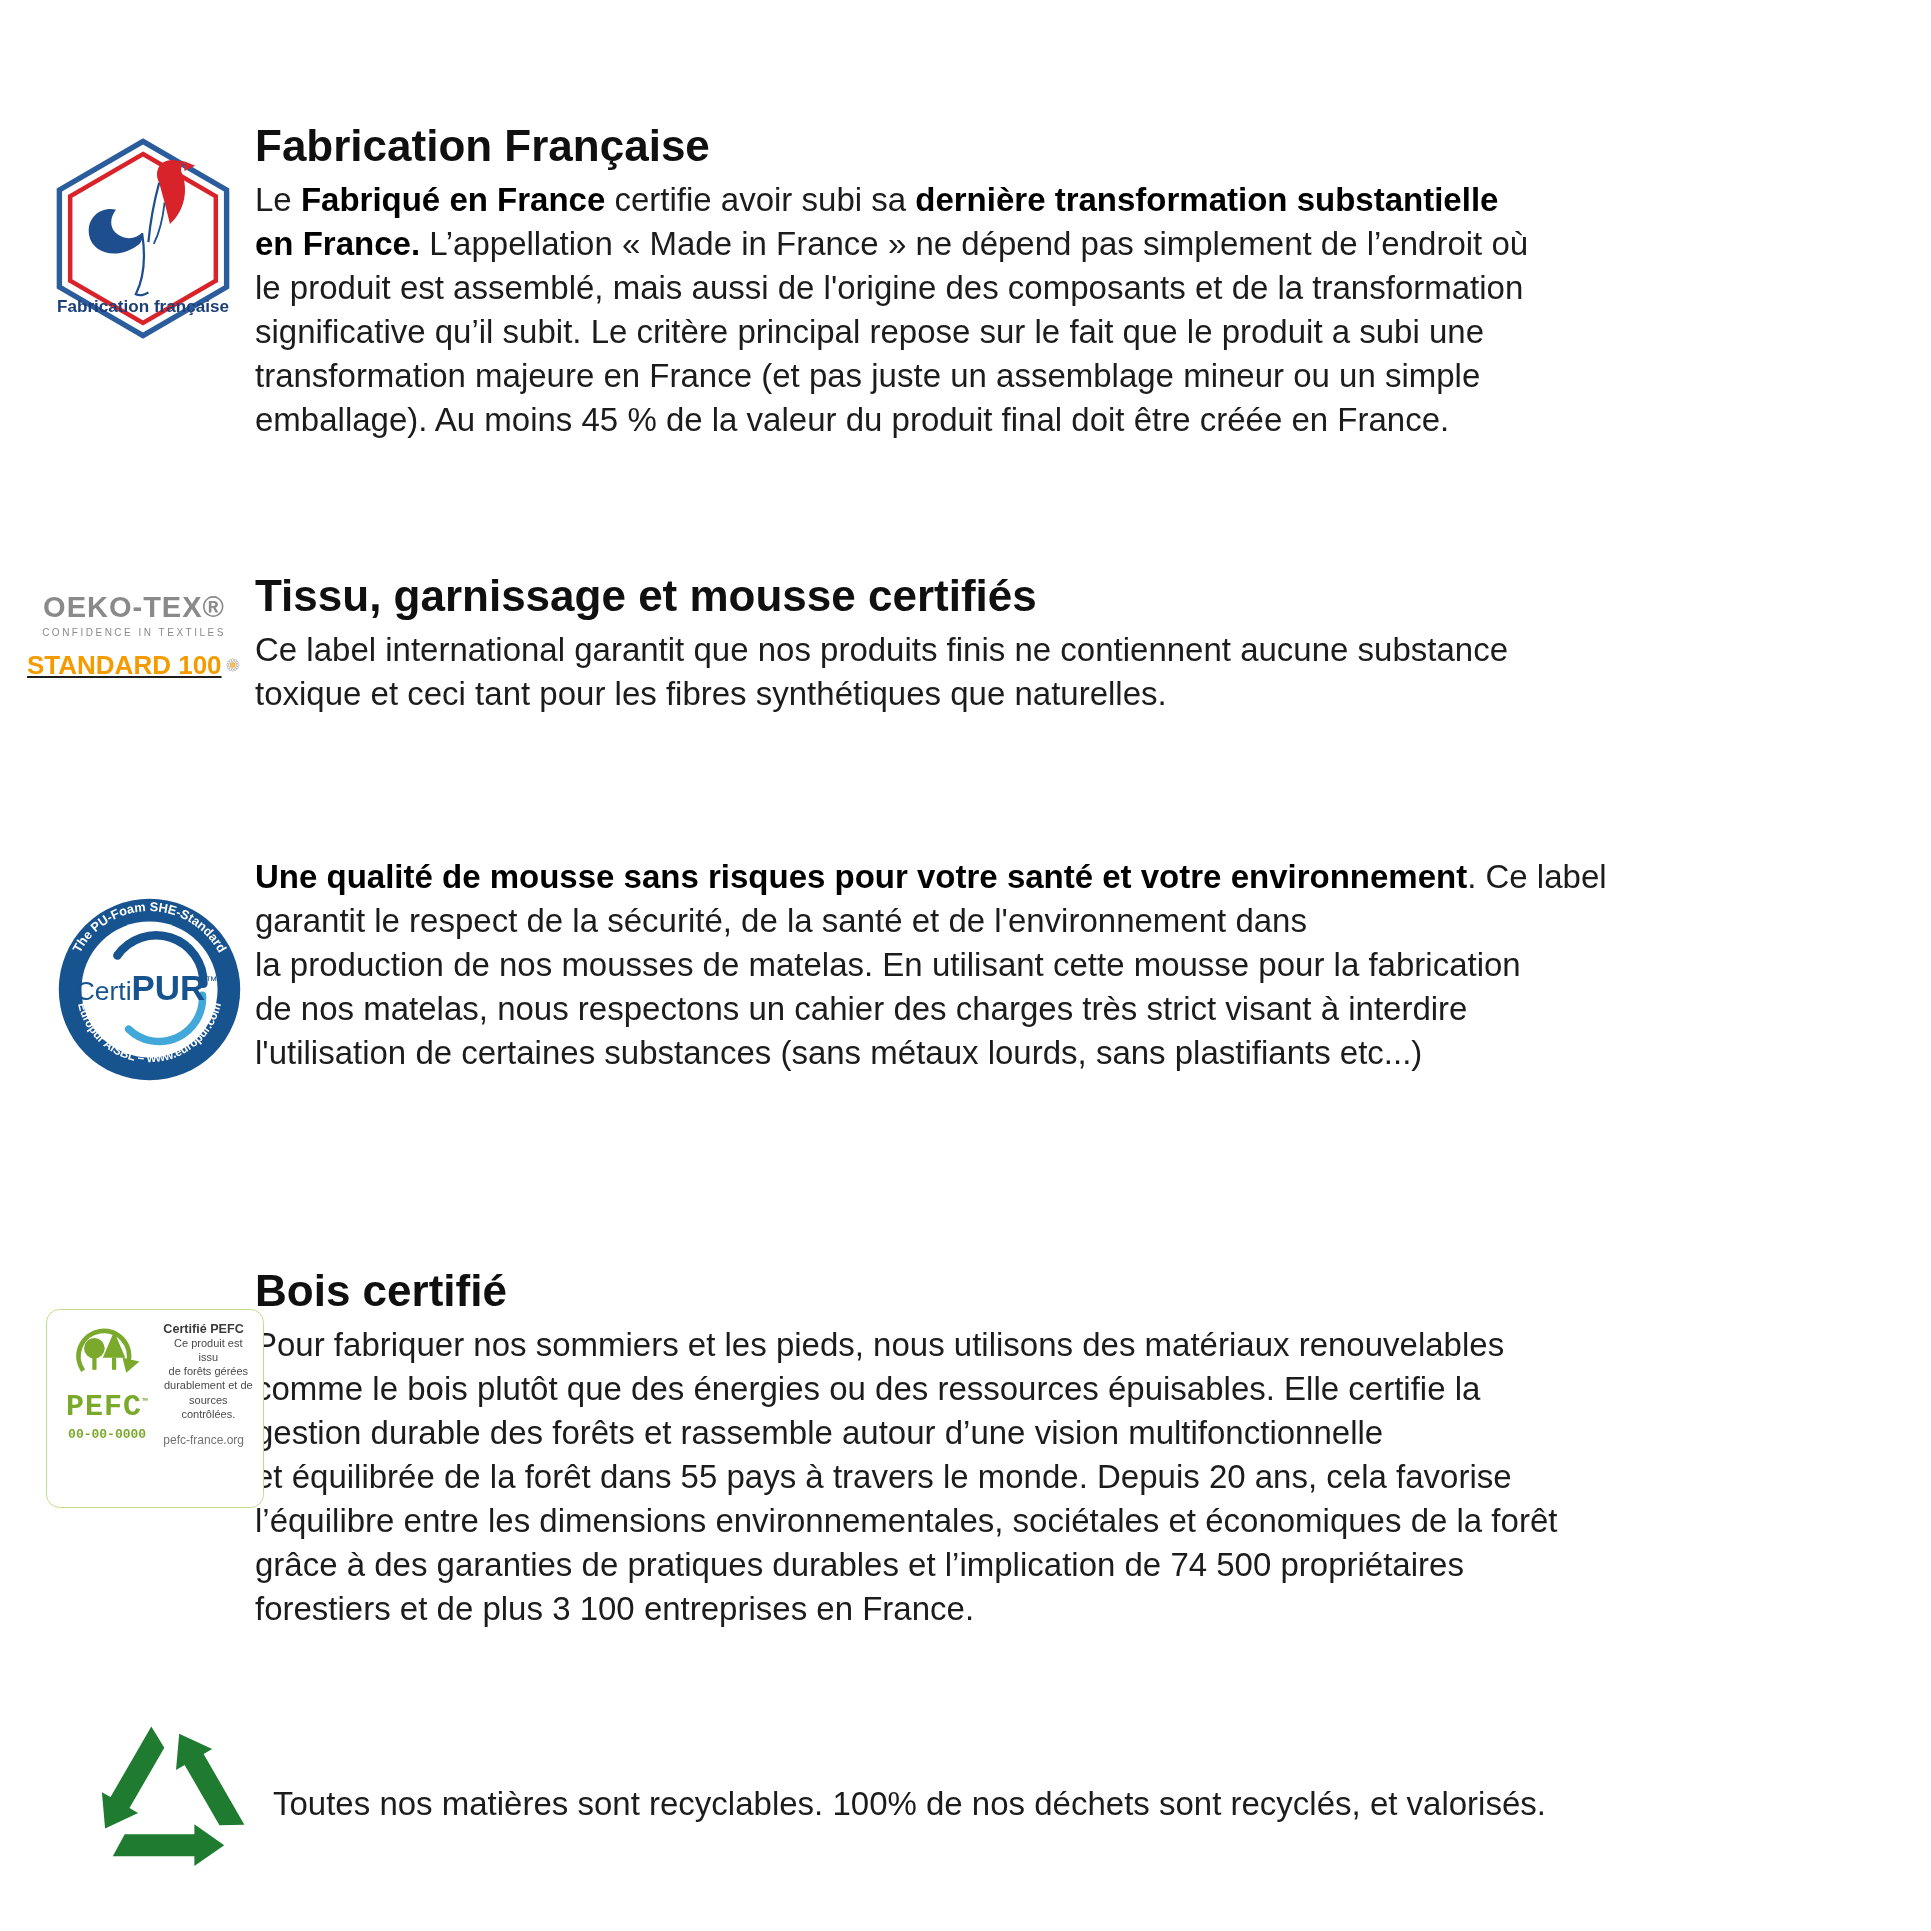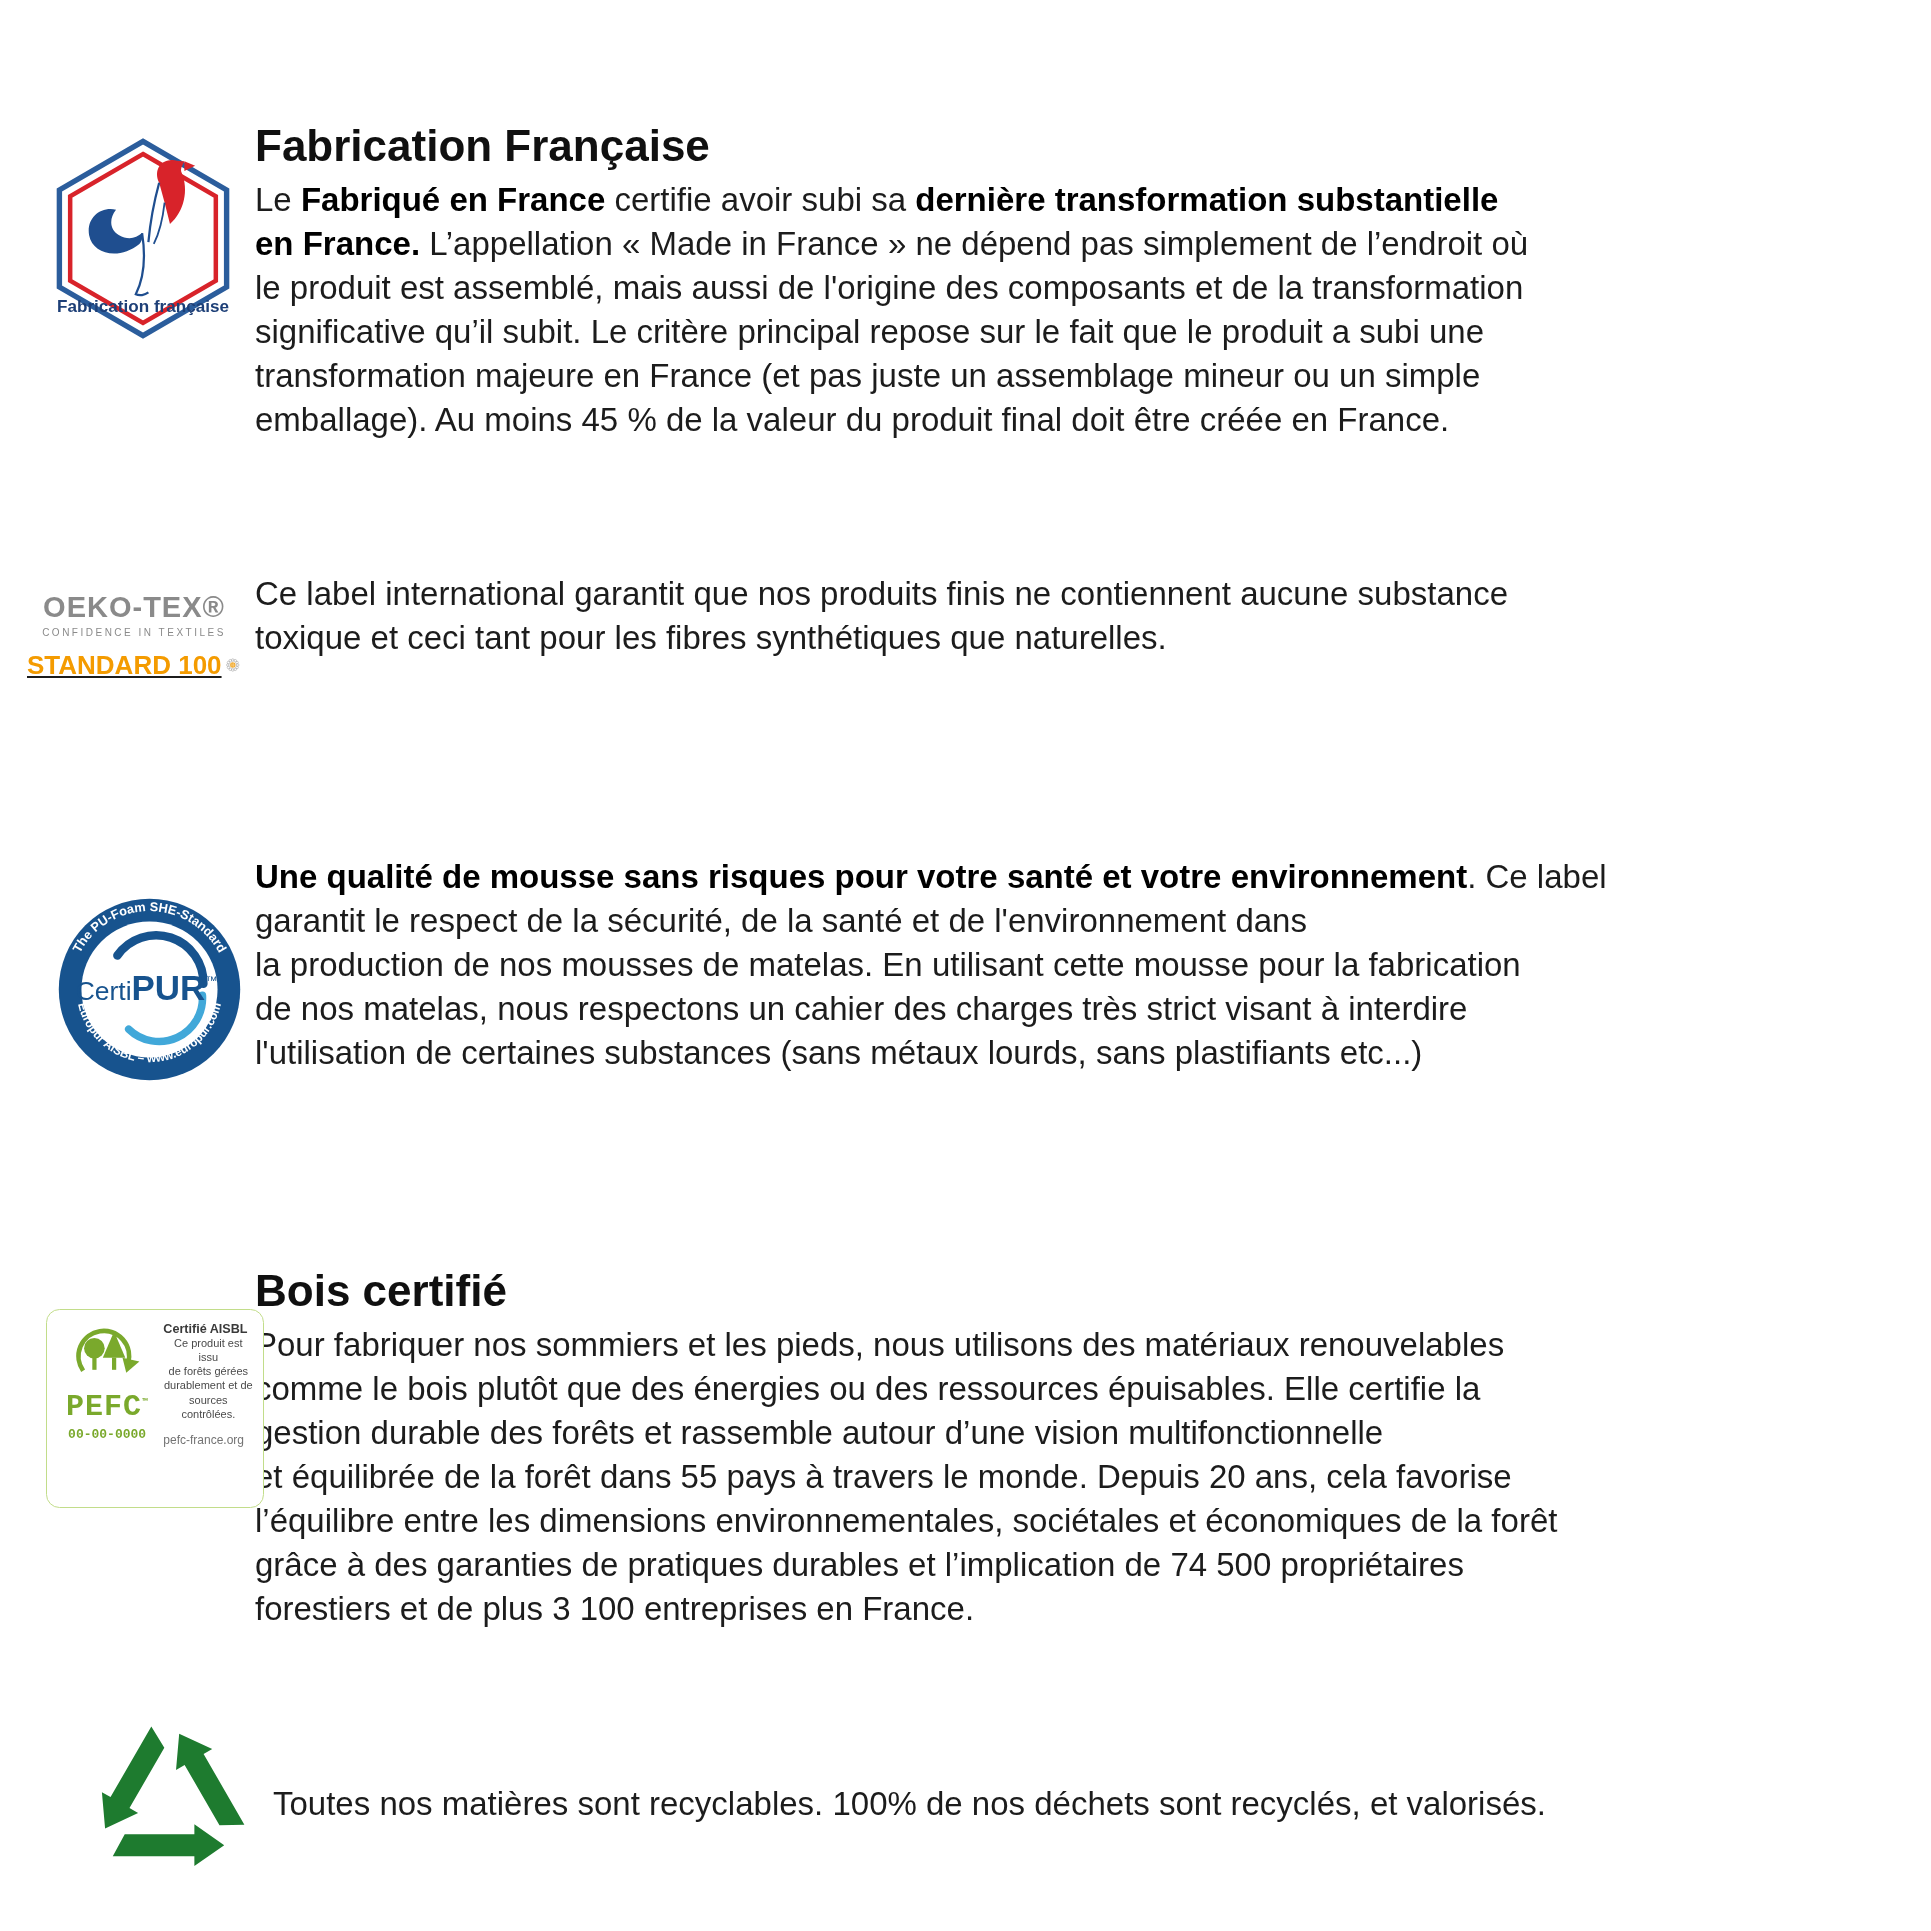--- a/index.html
+++ b/index.html
@@ -108,20 +108,21 @@
         <g stroke="#ffffff" stroke-width="1">
           <line x1="20" y1="27" x2="40" y2="27"></line>
             <line x1="20" y1="33" x2="40" y2="33"></line>
           <line x1="27" y1="20" x2="27" y2="40"></line>
             <line x1="33" y1="20" x2="33" y2="40"></line>
         </g>
       </svg>
     </div>
   </div>
   <div class="content">
+    <h2 class="sec-title">Tissu, garnissage et mousse certifiés</h2>
     <p class="sec-body"><span>Ce label international garantit que nos produits finis ne contiennent aucune substance
 toxique et ceci tant pour les fibres synthétiques que naturelles.</span></p>
   </div>
 </section>
 
 <section class="sec" id="sec-mousses">
   <div class="logo">
     <svg width="189" height="193" viewBox="0 0 200 200">
       <defs>
         <path id="cp-top" d="M 17 100 A 83 83 0 0 1 183 100"></path>
@@ -159,21 +160,21 @@
         <polygon points="56,38 74,42 60,54" fill="#7aa92c"></polygon>
         <circle cx="26" cy="28" r="11" fill="#7aa92c"></circle>
         <rect x="23.8" y="38" width="4.5" height="13" fill="#7aa92c"></rect>
         <polygon points="47,10 59,38 35,38" fill="#7aa92c"></polygon>
         <rect x="44.8" y="38" width="4.5" height="13" fill="#7aa92c"></rect>
       </svg>
       <div class="pefc-name"><span>PEFC</span><sup>™</sup></div>
       <div class="pefc-code">00-00-0000</div>
     </div>
     <div class="pefc-right">
-      <div class="pefc-title">Certifié AISBL</div>
+      <div class="pefc-title">Certifié PEFC</div>
       <div class="pefc-desc">Ce produit est issu
 de forêts gérées
 durablement et de
 sources contrôlées.</div>
       <div class="pefc-url">pefc-france.org</div>
     </div>
   </div>
   <div class="content">
     <h2 class="sec-title">Bois certifié</h2>
     <p class="sec-body"><span>Pour fabriquer nos sommiers et les pieds, nous utilisons des matériaux renouvelables

